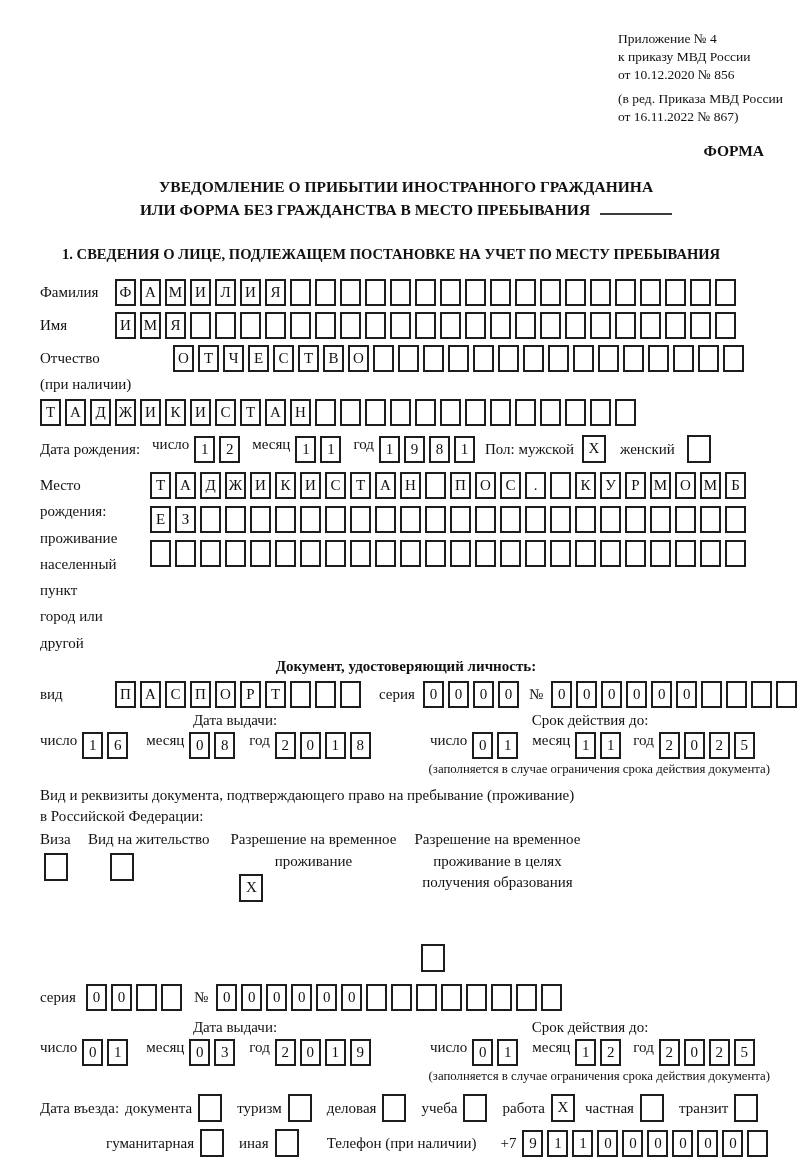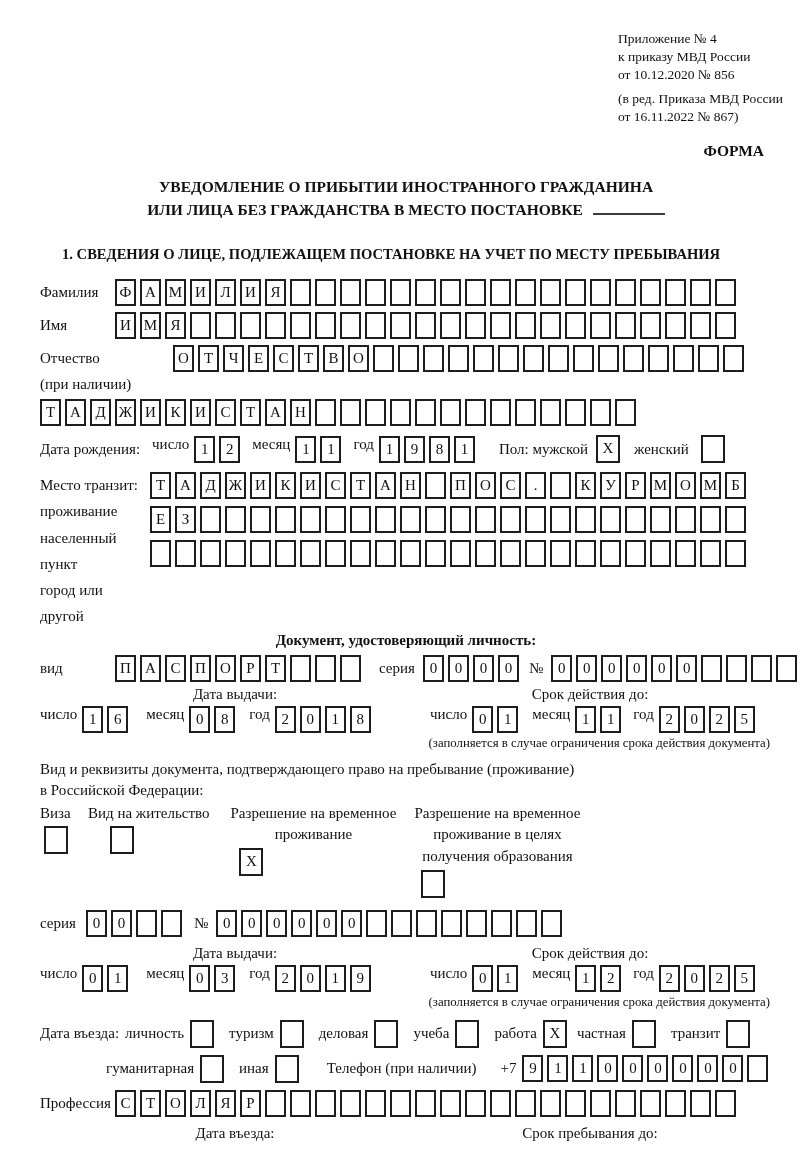--- a/index.html
+++ b/index.html
@@ -76,21 +76,21 @@
     <div>от 10.12.2020 № 856</div>
     <span class="edit">
       <div>(в ред. Приказа МВД России</div>
       <div>от 16.11.2022 № 867)</div>
     </span>
   </div>
   <div class="forma">ФОРМА</div>
 
   <div class="title">
     <div>УВЕДОМЛЕНИЕ О ПРИБЫТИИ ИНОСТРАННОГО ГРАЖДАНИНА</div>
-    <div><span>ИЛИ ЛИЦА БЕЗ ГРАЖДАНСТВА В МЕСТО ПОСТАНОВКЕ</span><span class="uline"></span></div>
+    <div><span>ИЛИ ФОРМА БЕЗ ГРАЖДАНСТВА В МЕСТО ПРЕБЫВАНИЯ</span><span class="uline"></span></div>
   </div>
 
   <div class="section-h">1. СВЕДЕНИЯ О ЛИЦЕ, ПОДЛЕЖАЩЕМ ПОСТАНОВКЕ НА УЧЕТ ПО МЕСТУ ПРЕБЫВАНИЯ</div>
 
   <div class="frow" style="margin-top:16px;">
     <span class="lab w75">Фамилия</span>
     <span class="cells">
         <span class="cell">Ф</span>
         <span class="cell">А</span>
         <span class="cell">М</span>
@@ -225,33 +225,33 @@
           <span class="cell">1</span>
         </span>
       <span class="lbl" style="margin-left:8px;">год</span>
       <span class="cells">
           <span class="cell">1</span>
           <span class="cell">9</span>
           <span class="cell">8</span>
           <span class="cell">1</span>
         </span>
     </span>
-    <span class="lab nw" style="margin-left:20px;margin-right:8px;">Пол: мужской</span>
+    <span class="lab nw" style="margin-left:6px;margin-right:8px;">Пол: мужской</span>
     <span class="cells chk">
         <span class="cell">X</span>
       </span>
     <span class="lab nw" style="margin-left:10px;margin-right:12px;">женский</span>
     <span class="cells chk">
         <span class="cell"></span>
       </span>
   </div>
 
   <div class="frow topalign stack" style="margin-top:9px;">
     <span class="lab w110 lab2">
-      <div>Место транзит:</div>
+      <div>Место рождения:</div>
       <div>проживание</div>
       <div>населенный пункт</div>
       <div>город или другой</div>
     </span>
     <span>
       <span class="cells">
           <span class="cell">Т</span>
           <span class="cell">А</span>
           <span class="cell">Д</span>
           <span class="cell">Ж</span>
@@ -433,21 +433,21 @@
       <span class="cells chk" style="margin-left:22px;">
           <span class="cell"></span>
         </span>
     </div>
     <div class="opt" style="margin-left:20px;">
       <span class="ol c" style="width:168px;">Разрешение на временное проживание</span>
       <span class="cells chk">
           <span class="cell">X</span>
         </span>
     </div>
-    <div class="opt" style="margin-left:14px;">
+    <div class="opt" style="margin-left:14px;gap:48px;">
       <span class="ol c" style="width:172px;">Разрешение на временное проживание в целях получения образования</span>
       <span class="cells chk">
           <span class="cell"></span>
         </span>
     </div>
   </div>
 
   <div class="frow mt12">
     <span class="lab" style="margin-right:10px;">серия</span>
     <span class="cells">
@@ -518,21 +518,21 @@
             <span class="cell">2</span>
             <span class="cell">5</span>
           </span>
       </span>
     </div>
     <div class="note-r">(заполняется в случае ограничения срока действия документа)</div>
   </div>
 
   <div class="purp">
     <span class="pl">Дата въезда:</span>
-    <span class="pl">личность</span>
+    <span class="pl">документа</span>
     <span class="cells chk">
         <span class="cell"></span>
       </span>
     <span class="pl">туризм</span>
     <span class="cells chk">
         <span class="cell"></span>
       </span>
     <span class="pl">деловая</span>
     <span class="cells chk">
         <span class="cell"></span>

